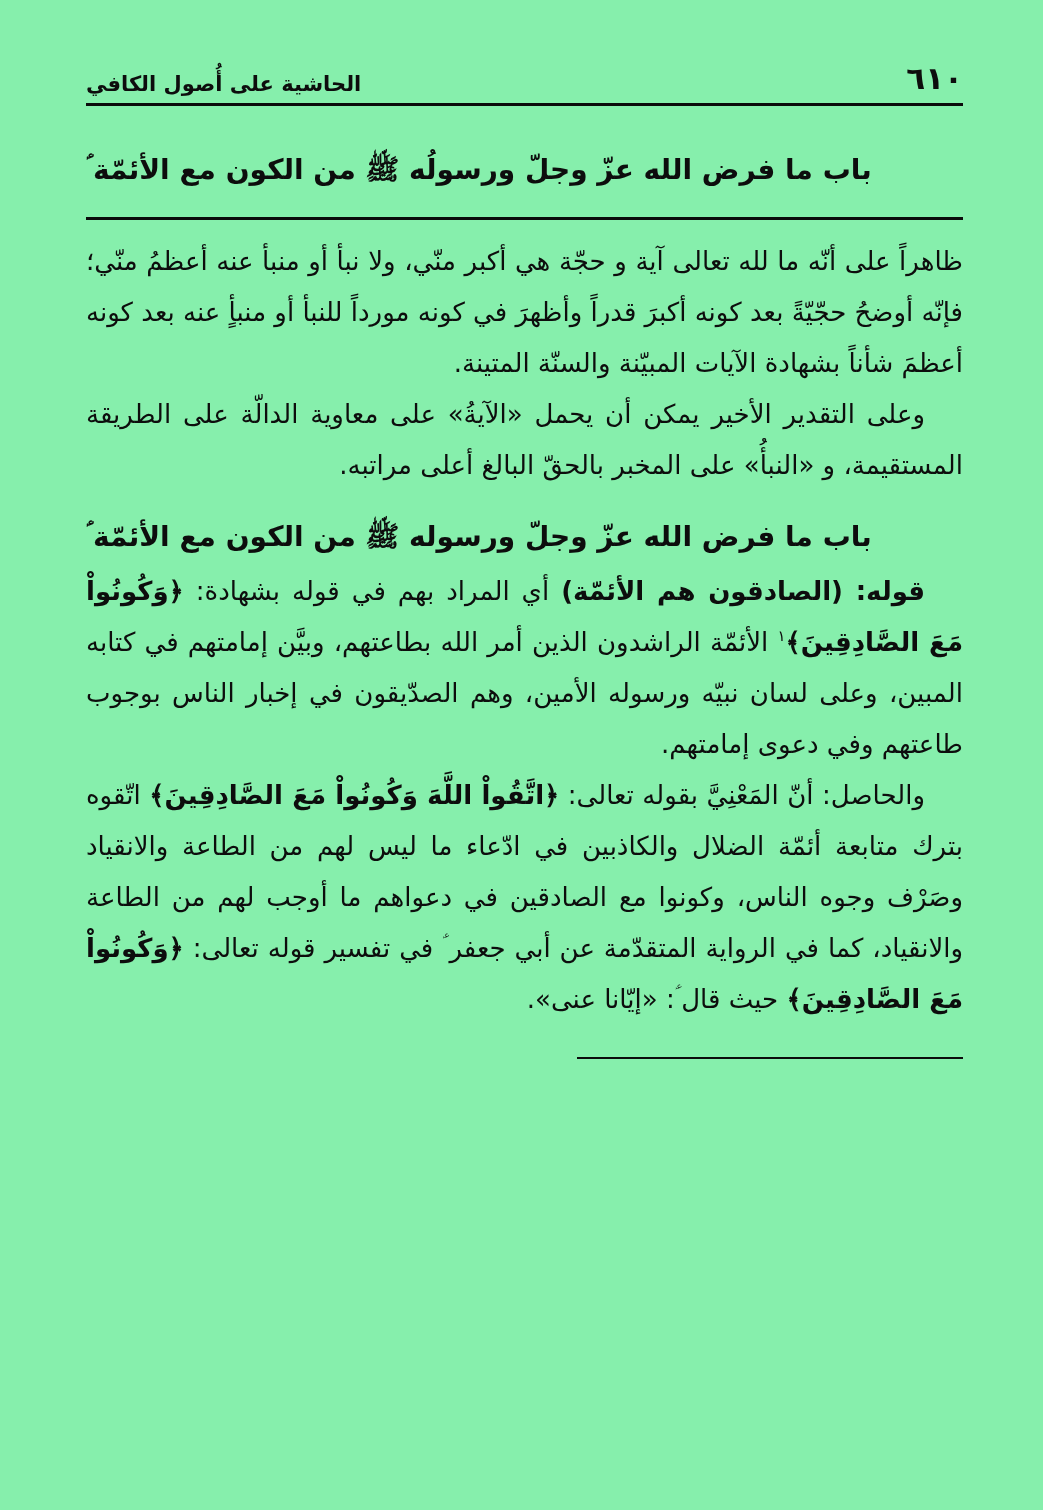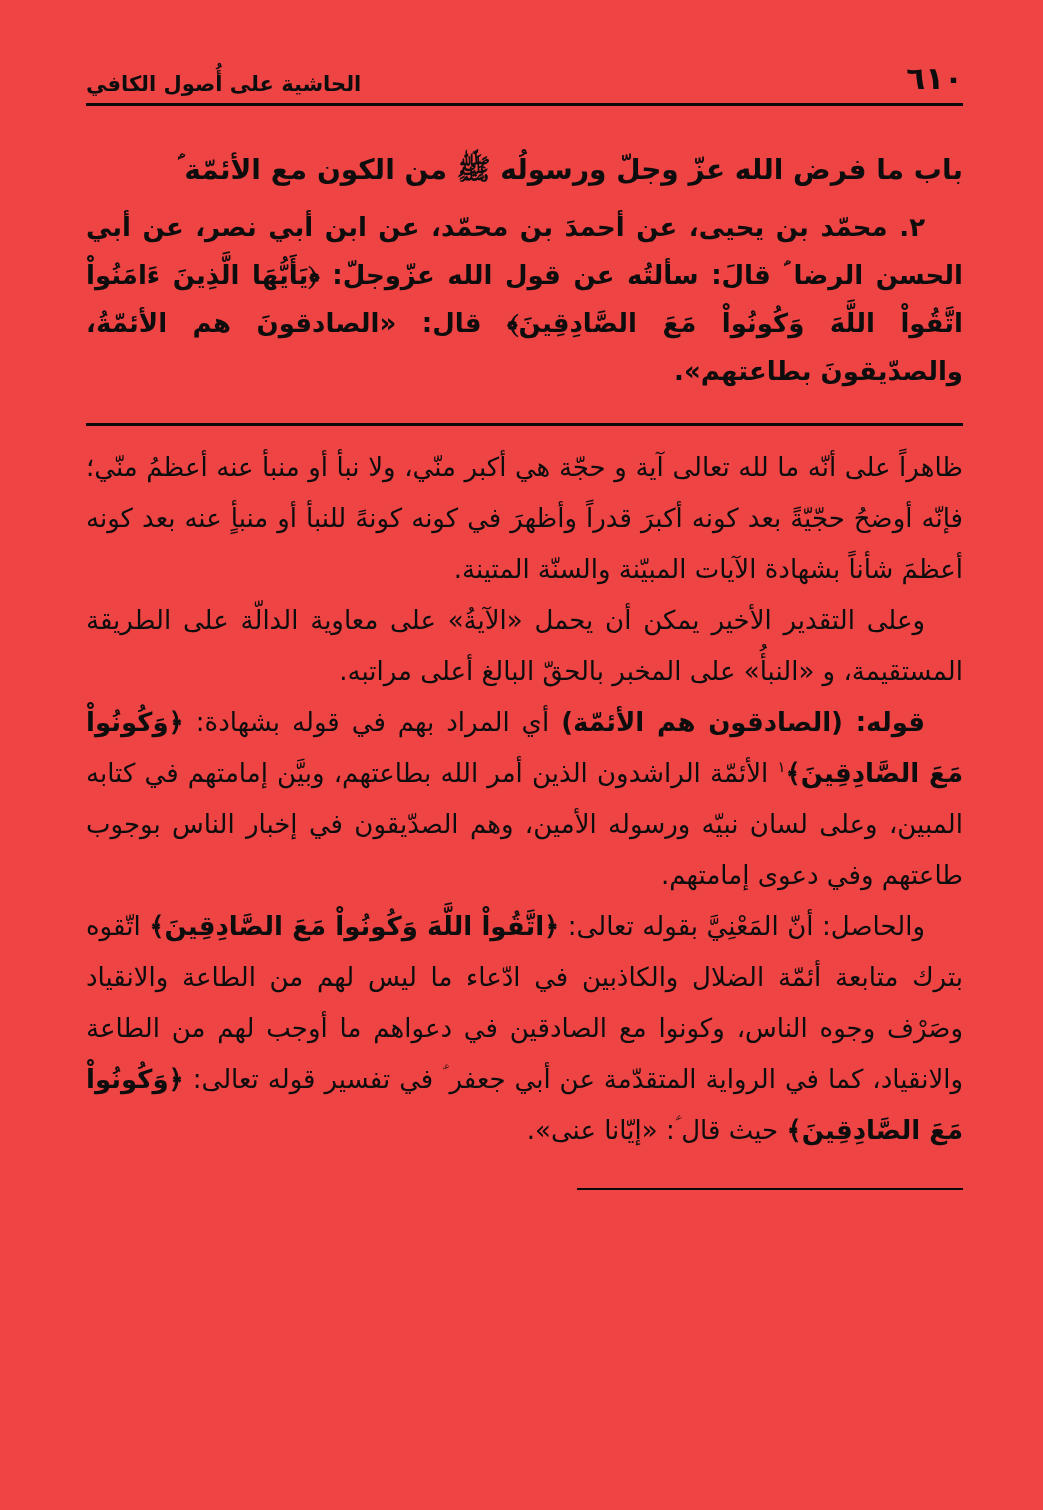--- a/index.html
+++ b/index.html
@@ -10,21 +10,21 @@
   body {
     width: 1043px;
     height: 1510px;
     font-family: "DejaVu Sans", sans-serif;
     color: #0d0d0d;
   }
   .page {
     box-sizing: border-box;
     width: 1043px;
     height: 1510px;
-    background: #ef4444;
+    background: #86efac;
     padding: 40px 80px 0 86px;
     direction: rtl;
     overflow: hidden;
     position: relative;
   }
   
   .running-header {
     display: flex;
     direction: ltr;
     justify-content: space-between;
@@ -42,21 +42,21 @@
   }
   .header-rule {
     border: none;
     border-top: 3.5px solid #0b0b0b;
     margin: 7px 0 0 0;
   }
   
   .bab-heading {
     font-size: 28px;
     font-weight: bold;
-    text-align: right;
+    text-align: left;
     margin: 44px 0 14px 0;
     line-height: 1.4;
   }
   .bab-heading.second {
     margin: 26px 0 10px 0;
   }
   
   .hadith {
     font-size: 26px;
     font-weight: bold;
@@ -116,26 +116,26 @@
 <div class="page">
 
   <header class="running-header">
     <span class="book-title">الحاشية على أُصول الكافي</span>
     <span class="page-number">٦١٠</span>
   </header>
   <hr class="header-rule">
 
   <h1 class="bab-heading">باب ما فرض الله عزّ وجلّ ورسولُه ﷺ من الكون مع الأئمّة ؑ</h1>
 
-  <p class="hadith">٢. محمّد بن يحيى، عن أحمدَ بن محمّد، عن ابن أبي نصر، عن أبي الحسن الرضا ؑ قالَ: سألتُه عن قول الله عزّوجلّ: ﴿يَأَيُّهَا الَّذِينَ ءَامَنُواْ اتَّقُواْ اللَّهَ وَكُونُواْ مَعَ الصَّادِقِينَ﴾ قال: «الصادقونَ هم الأئمّةُ، والصدّيقونَ بطاعتهم».</p>
 
   <hr class="section-divider">
 
-  <p class="commentary first">ظاهراً على أنّه ما لله تعالى آية و حجّة هي أكبر منّي، ولا نبأ أو منبأ عنه أعظمُ منّي؛ فإنّه أوضحُ حجّيّةً بعد كونه أكبرَ قدراً وأظهرَ في كونه كونهً للنبأ أو منبأٍ عنه بعد كونه أعظمَ شأناً بشهادة الآيات المبيّنة والسنّة المتينة.</p>
+  <p class="commentary first">ظاهراً على أنّه ما لله تعالى آية و حجّة هي أكبر منّي، ولا نبأ أو منبأ عنه أعظمُ منّي؛ فإنّه أوضحُ حجّيّةً بعد كونه أكبرَ قدراً وأظهرَ في كونه مورداً للنبأ أو منبأٍ عنه بعد كونه أعظمَ شأناً بشهادة الآيات المبيّنة والسنّة المتينة.</p>
   <p class="commentary indent">وعلى التقدير الأخير يمكن أن يحمل «الآيةُ» على معاوية الدالّة على الطريقة المستقيمة، و «النبأُ» على المخبر بالحقّ البالغ أعلى مراتبه.</p>
 
+  <h2 class="bab-heading second">باب ما فرض الله عزّ وجلّ ورسوله ﷺ من الكون مع الأئمّة ؑ</h2>
 
   <p class="commentary indent"><span class="b">قوله: (الصادقون هم الأئمّة)</span><span> أي المراد بهم في قوله بشهادة: </span><span class="b">﴿وَكُونُواْ مَعَ الصَّادِقِينَ﴾</span><sup>١</sup><span> الأئمّة الراشدون الذين أمر الله بطاعتهم، وبيَّن إمامتهم في كتابه المبين، وعلى لسان نبيّه ورسوله الأمين، وهم الصدّيقون في إخبار الناس بوجوب طاعتهم وفي دعوى إمامتهم.</span></p>
   <p class="commentary indent"><span>والحاصل: أنّ المَعْنِيَّ بقوله تعالى: </span><span class="b">﴿اتَّقُواْ اللَّهَ وَكُونُواْ مَعَ الصَّادِقِينَ﴾</span><span> اتّقوه بترك متابعة أئمّة الضلال والكاذبين في ادّعاء ما ليس لهم من الطاعة والانقياد وصَرْف وجوه الناس، وكونوا مع الصادقين في دعواهم ما أوجب لهم من الطاعة والانقياد، كما في الرواية المتقدّمة عن أبي جعفر ؑ في تفسير قوله تعالى: </span><span class="b">﴿وَكُونُواْ مَعَ الصَّادِقِينَ﴾</span><span> حيث قال ؑ: «إيّانا عنى».</span></p>
 
   <hr class="footnote-rule">
 
 </div>
 
 </body></html>

